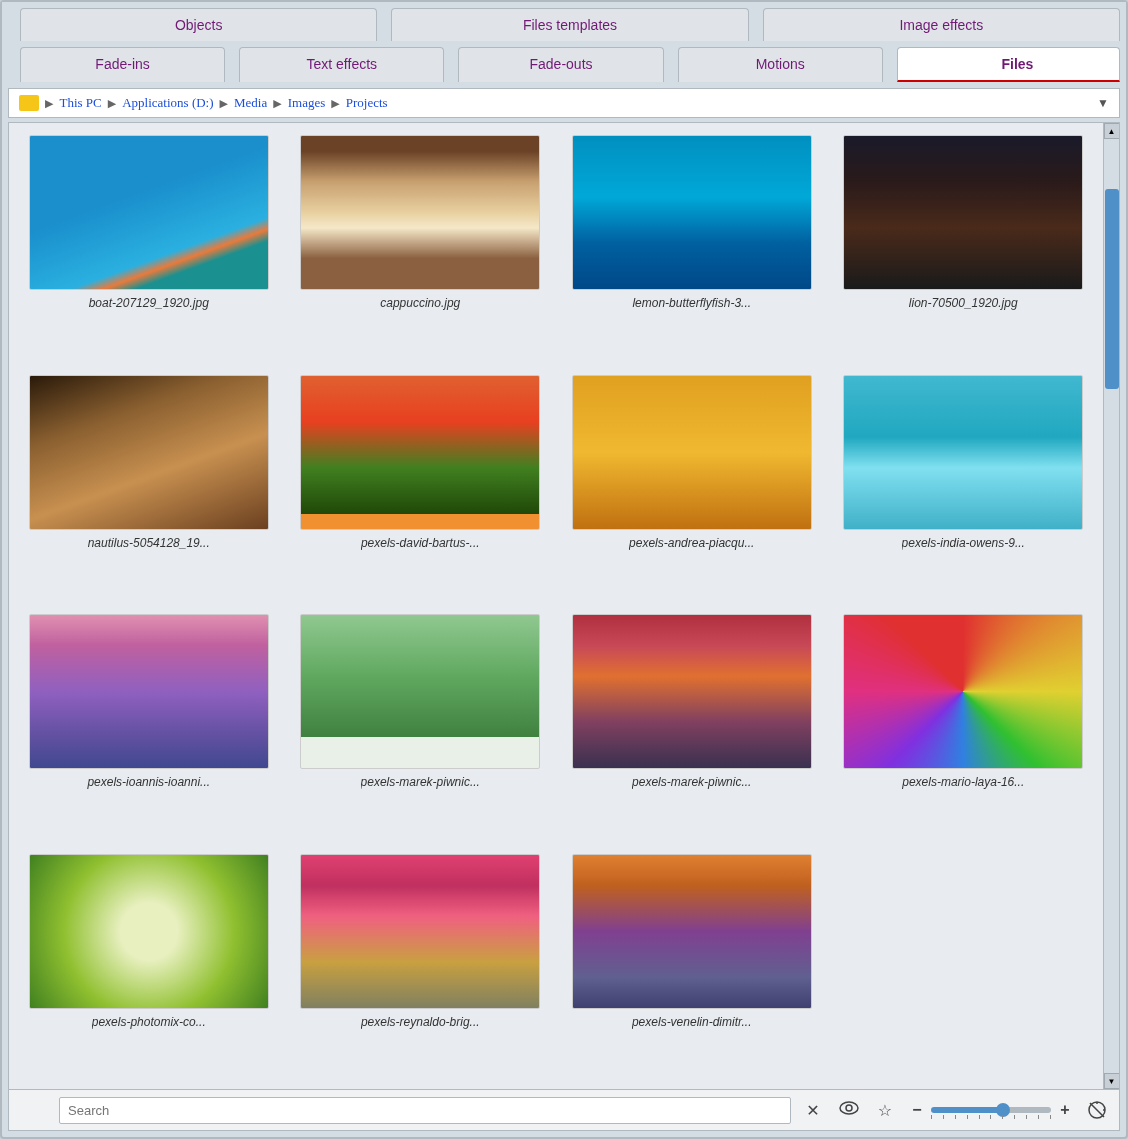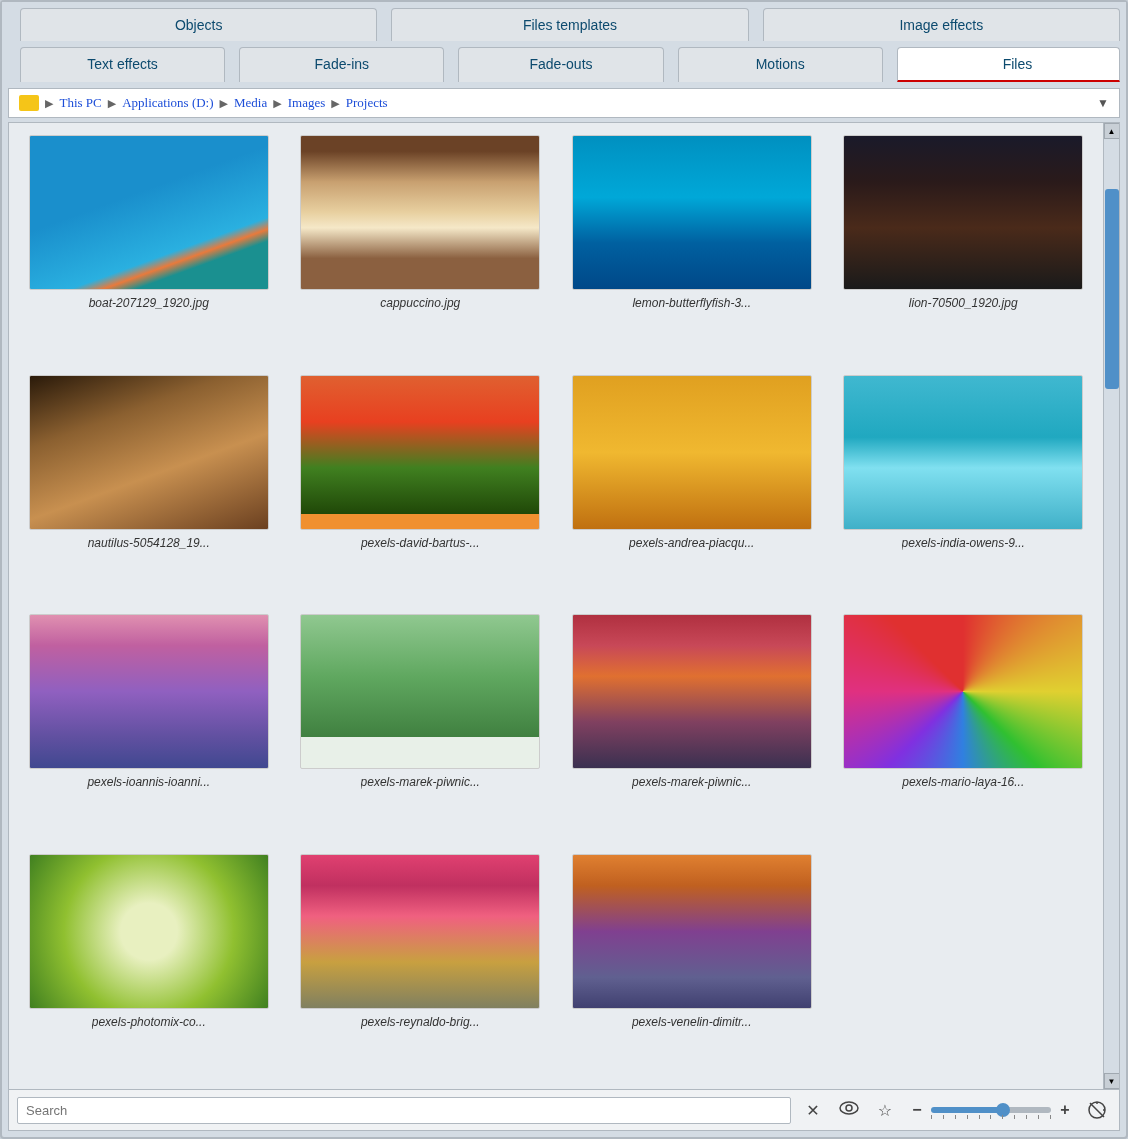--- a/index.html
+++ b/index.html
@@ -28,29 +28,29 @@
       gap: 2px;
     }
     .tab {
       padding: 8px 20px;
       background: #e0e4e8;
       border: 1px solid #b0b8c0;
       border-bottom: none;
       border-radius: 4px 4px 0 0;
       cursor: pointer;
       font-size: 14px;
-      color: #0c4a6e;
+      color: #701a75;
       white-space: nowrap;
       user-select: none;
       margin-left: 12px;
     }
     .tab.active {
       background: #ffffff;
       border-bottom: 2px solid #c00;
-      font-weight: normal;
+      font-weight: bold;
       z-index: 2;
       padding-left: 38px;
     }
     .tab-row-1 .tab { min-width: 140px; text-align: center; flex: 1; }
     .tab-row-2 .tab { min-width: 120px; text-align: center; flex: 1; }
     
     .breadcrumb-bar {
       display: flex;
       align-items: center;
       background: #ffffff;
@@ -184,20 +184,21 @@
       background: #f0f2f4;
     }
     .search-input {
       flex: 1;
       padding: 5px 8px;
       border: 1px solid #b0b8c0;
       background: #ffffff;
       font-size: 13px;
       outline: none;
       border-radius: 2px;
+      margin-left: 42px;
     }
     .bottom-icon-btn {
       width: 28px;
       height: 28px;
       background: none;
       border: none;
       cursor: pointer;
       display: flex;
       align-items: center;
       justify-content: center;
@@ -272,22 +273,22 @@
 
 <div class="main-container">
 
   <div class="tab-row tab-row-1">
     <div class="tab">Objects</div>
     <div class="tab">Files templates</div>
     <div class="tab">Image effects</div>
   </div>
 
   <div class="tab-row tab-row-2">
+    <div class="tab">Fade-ins</div>
     <div class="tab">Text effects</div>
-    <div class="tab">Fade-ins</div>
     <div class="tab">Fade-outs</div>
     <div class="tab">Motions</div>
     <div class="tab active">Files</div>
   </div>
 
   <div class="breadcrumb-bar">
     <span class="breadcrumb-folder-icon"></span>
     <span class="breadcrumb-arrow">▶</span>
     <span class="breadcrumb-item">This PC</span>
     <span class="breadcrumb-arrow">▶</span>

